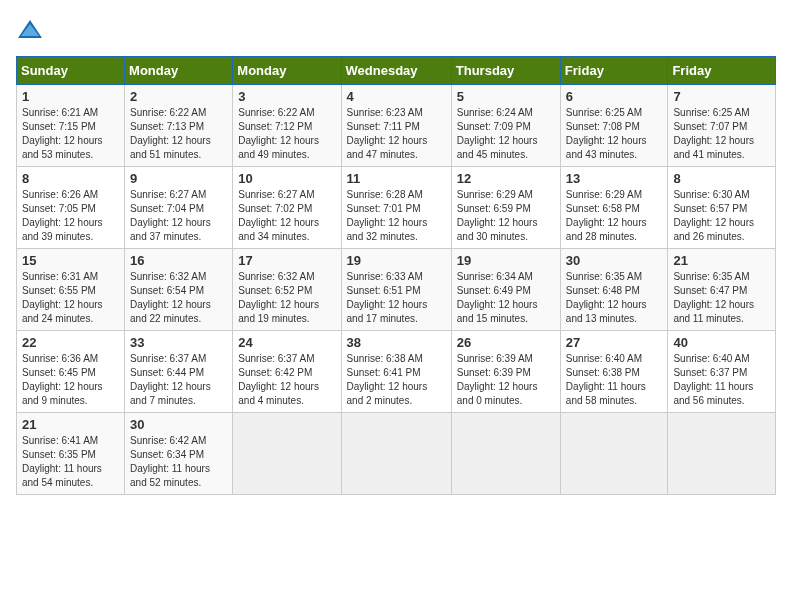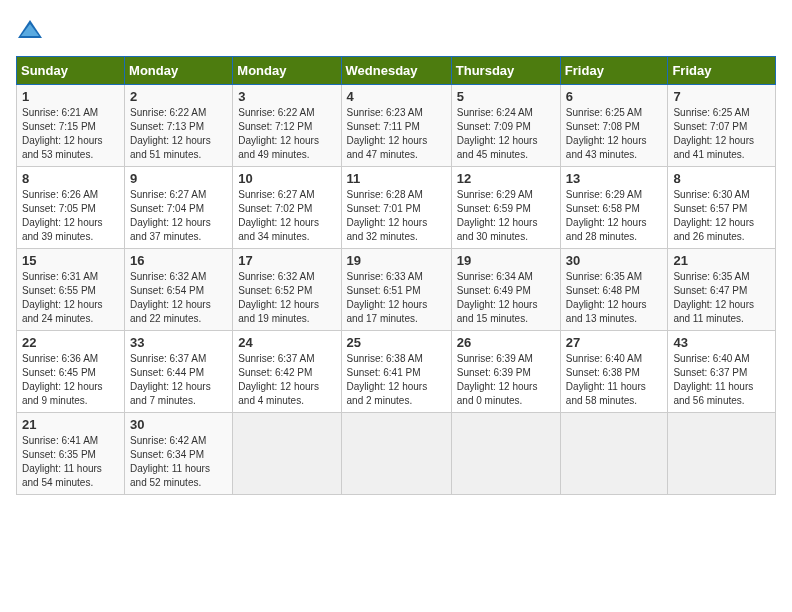--- a/index.html
+++ b/index.html
@@ -215,33 +215,33 @@
       </td>
         <td>
         <span class="day-num">33</span>
         <span class="day-detail">Sunrise: 6:37 AM<br>Sunset: 6:44 PM<br>Daylight: 12 hours and 7 minutes.</span>
       </td>
         <td>
         <span class="day-num">24</span>
         <span class="day-detail">Sunrise: 6:37 AM<br>Sunset: 6:42 PM<br>Daylight: 12 hours and 4 minutes.</span>
       </td>
         <td>
-        <span class="day-num">25</span>
+        <span class="day-num">38</span>
         <span class="day-detail">Sunrise: 6:38 AM<br>Sunset: 6:41 PM<br>Daylight: 12 hours and 2 minutes.</span>
       </td>
         <td>
         <span class="day-num">26</span>
         <span class="day-detail">Sunrise: 6:39 AM<br>Sunset: 6:39 PM<br>Daylight: 12 hours and 0 minutes.</span>
       </td>
         <td>
         <span class="day-num">27</span>
         <span class="day-detail">Sunrise: 6:40 AM<br>Sunset: 6:38 PM<br>Daylight: 11 hours and 58 minutes.</span>
       </td>
         <td>
-        <span class="day-num">43</span>
+        <span class="day-num">40</span>
         <span class="day-detail">Sunrise: 6:40 AM<br>Sunset: 6:37 PM<br>Daylight: 11 hours and 56 minutes.</span>
       </td>
       </tr>
       <tr>
         <td>
         <span class="day-num">21</span>
         <span class="day-detail">Sunrise: 6:41 AM<br>Sunset: 6:35 PM<br>Daylight: 11 hours and 54 minutes.</span>
       </td>
         <td>
         <span class="day-num">30</span>

